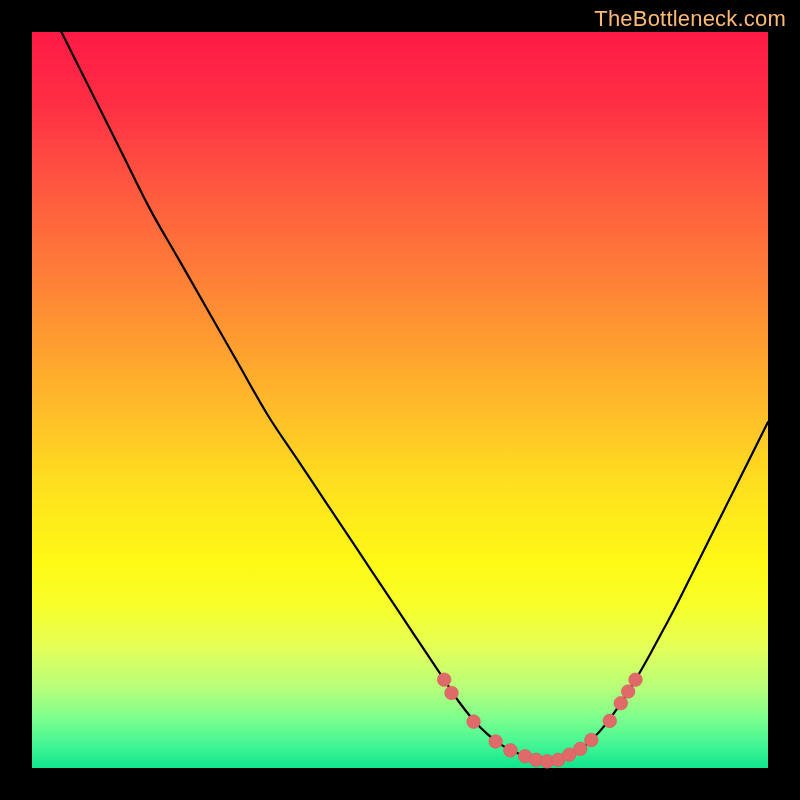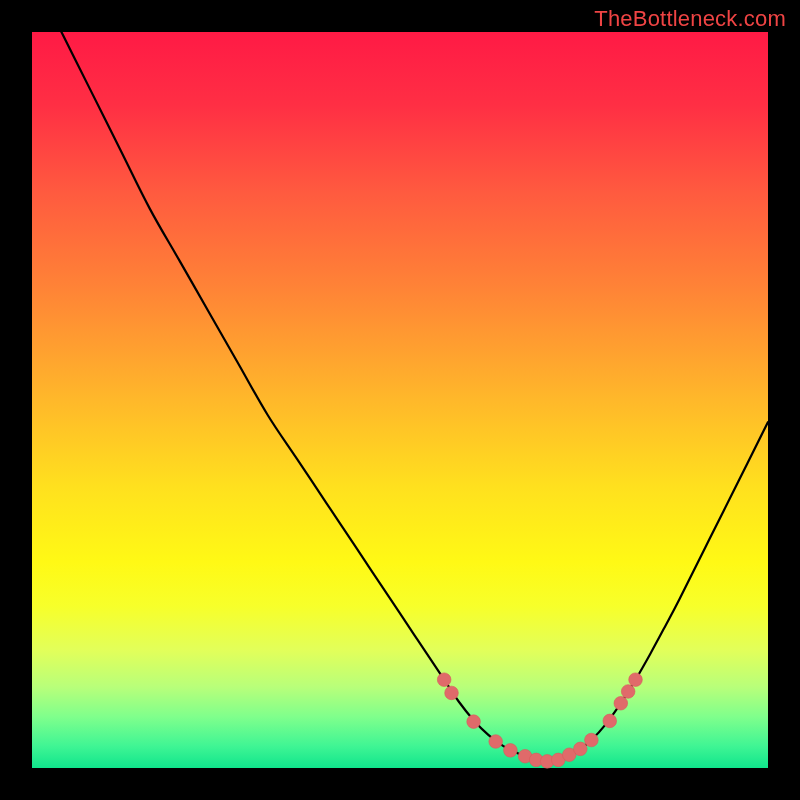--- a/index.html
+++ b/index.html
@@ -7,21 +7,21 @@
   .container {
     position: relative;
     width: 800px;
     height: 800px;
     background: #000;
   }
   .watermark {
     position: absolute;
     top: 6px;
     right: 14px;
-    color: #ef4444;
+    color: #fdba74;
     font-family: Arial, Helvetica, sans-serif;
     font-size: 22px;
     font-weight: 500;
     letter-spacing: 0.2px;
     z-index: 10;
   }
   .plot {
     position: absolute;
     left: 32px;
     top: 32px;

